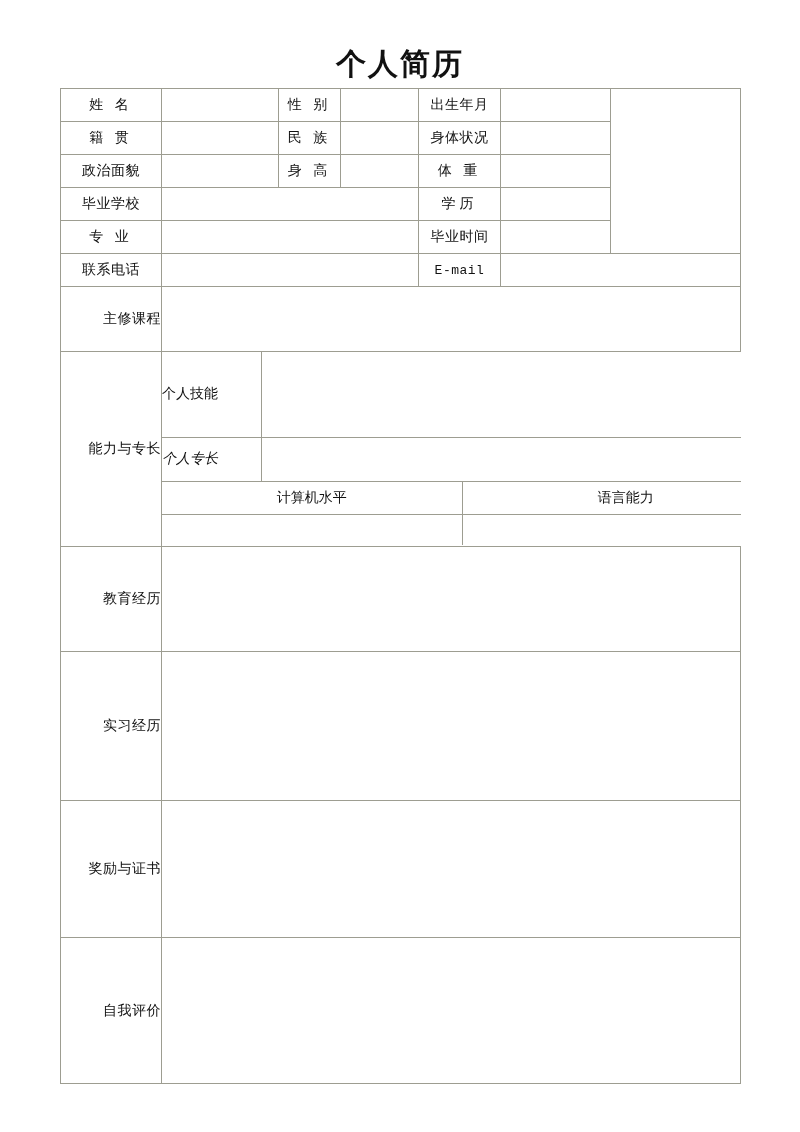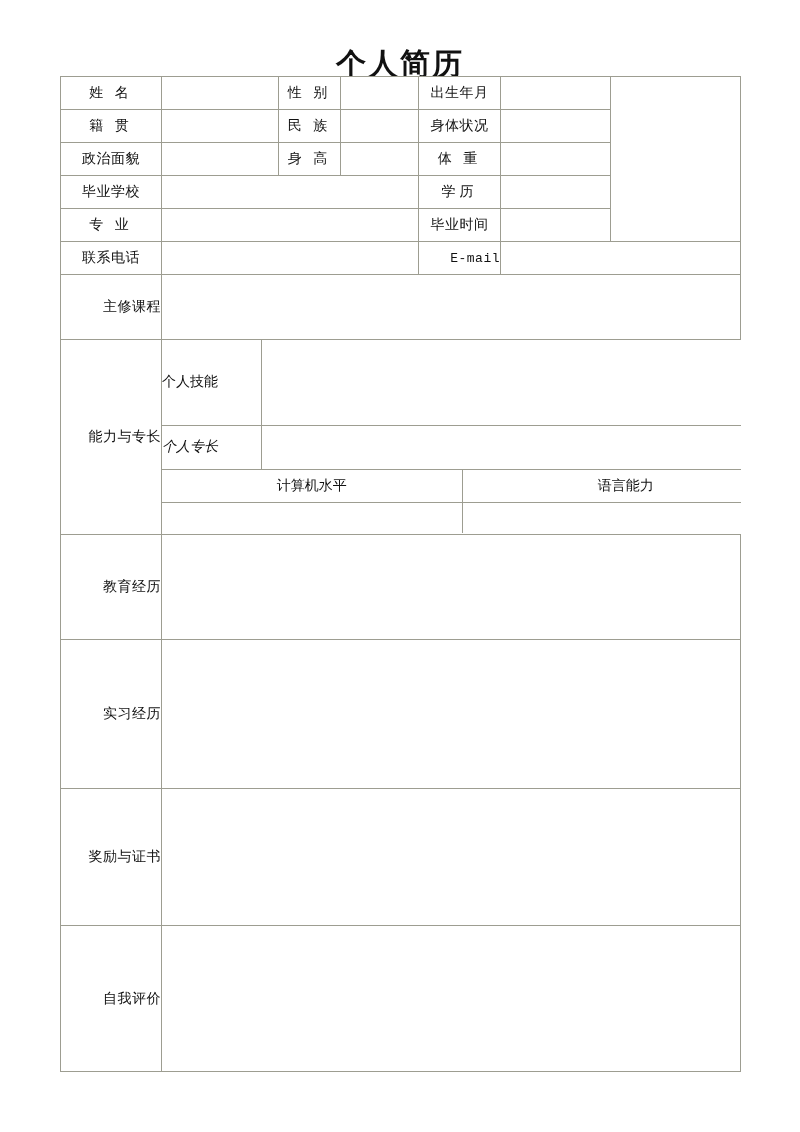--- a/index.html
+++ b/index.html
@@ -35,21 +35,21 @@
     letter-spacing: 2px;
     line-height: 38px;
     font-family: "Liberation Serif", "DejaVu Serif", serif;
     color: #111111;
   }
 
   
   .resume-table {
     position: absolute;
     left: 60px;
-    top: 76px;
+    top: 88px;
     width: 680px;
     border-collapse: collapse;
     table-layout: fixed;
     font-size: 13.5px;
   }
   .resume-table td {
     border: 1px solid #9d9d91;
     padding: 0;
     vertical-align: middle;
     background: #ffffff;
@@ -66,21 +66,20 @@
     letter-spacing: 0.5px;
     white-space: nowrap;
   }
   .lbl-wide {
     letter-spacing: 4px;
   }
   .lbl-mono {
     font-family: "Liberation Mono", "DejaVu Sans Mono", monospace;
     font-size: 13px;
     letter-spacing: 0.5px;
-    text-align: right;
   }
   .val {
     background: #ffffff;
   }
   
   .photo-cell {
     background: #ffffff;
   }
   
   .sec-lbl {

